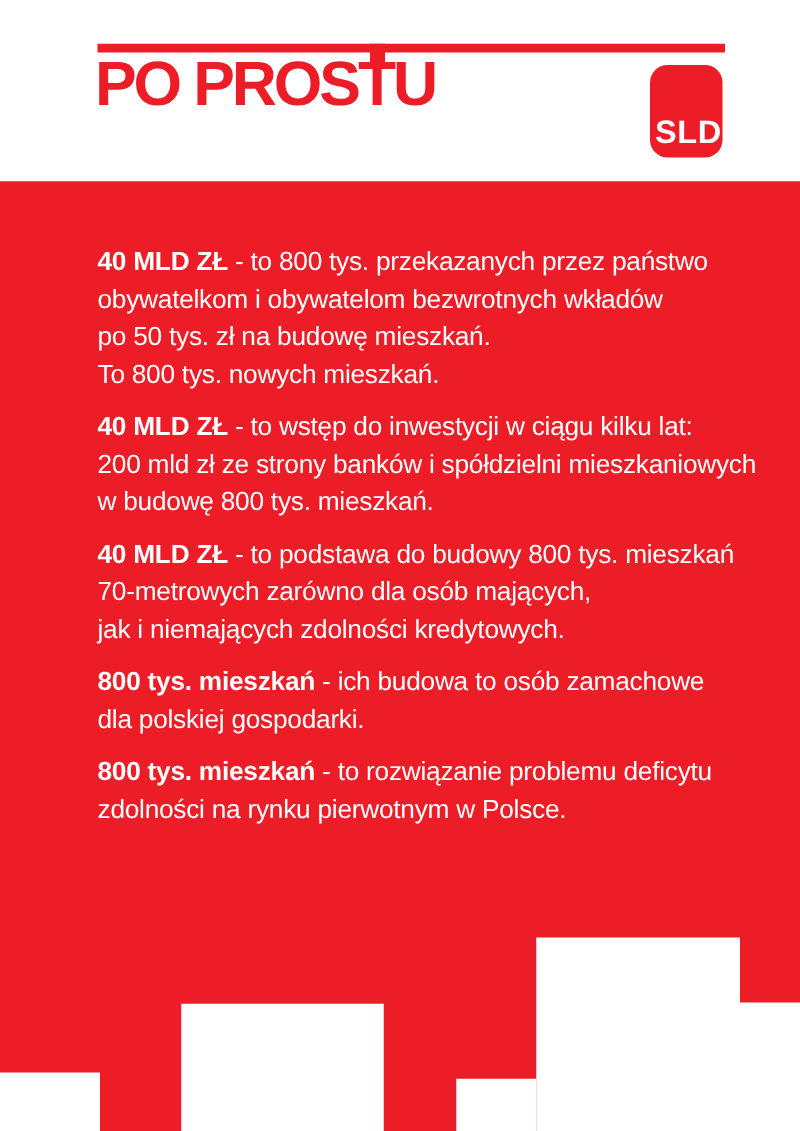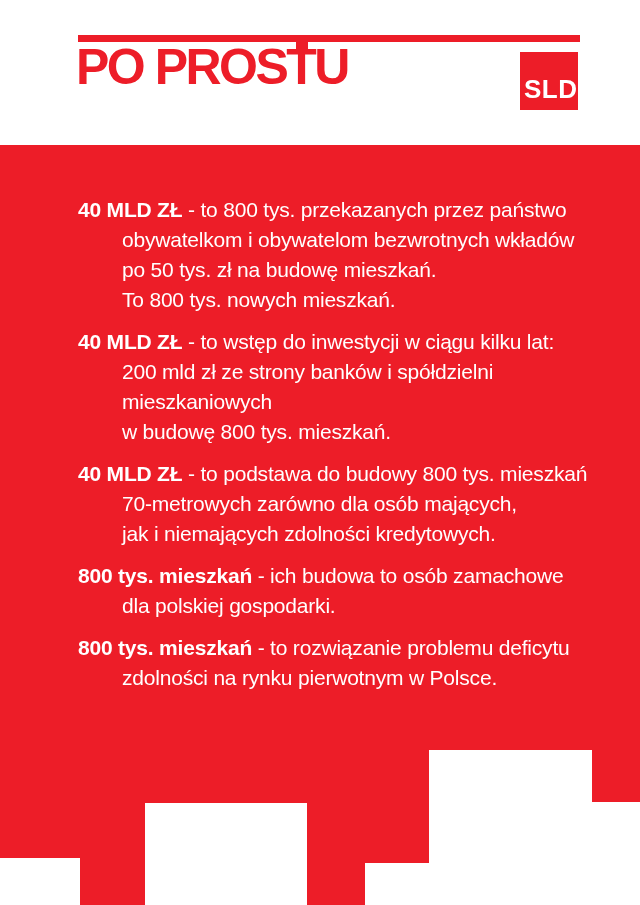--- a/index.html
+++ b/index.html
@@ -25,43 +25,44 @@
     position: absolute; left: 76px; top: 42px;
     font-size: 50px; font-weight: 700; letter-spacing: -2.5px; line-height: 1;
     color: var(--brand-red, #ED1D28); white-space: nowrap;
   }
   .subtitle {
     position: absolute; left: 78px; top: 80px;
     font-size: 45px; font-weight: 400; letter-spacing: -0.5px; line-height: 1;
     color: var(--brand-red, #ED1D28); white-space: nowrap;
   }
   .logo {
-    position: absolute; left: 520px; top: 52px; width: 58px; height: 58px;
+    position: absolute; left: 520px; top: 52px; width: 58px; height: 74px;
     background: var(--brand-red, #ED1D28);
+    border-radius: 14px;
   }
   .logo-text {
     position: absolute; left: 4px; bottom: 5px;
     font-size: 26px; font-weight: 700; color: #fff; letter-spacing: 0.5px;
   }
 
   
   .red-body {
     position: relative; width: 640px; height: 760px;
     background: var(--brand-red, #ED1D28);
   }
   .text-block {
     position: absolute; left: 78px; top: 50px; width: 548px;
     color: #fff;
   }
   .text-block p {
     font-size: 21px; line-height: 30px; letter-spacing: -0.2px;
     margin: 0 0 12px 0; font-weight: 400;
   }
   .text-block b { font-weight: 700; }
-  .ln { display: block; margin-left: 44px; }
+  .ln { display: block; }
 
   
   .cut { position: absolute; background: #fff; }
   .c1 { left: 0;     top: 713px; width: 80px;  height: 47px; }
   .c2 { left: 145px; top: 658px; width: 162px; height: 102px; }
   .c3 { left: 365px; top: 718px; width: 64px;  height: 42px; }
   .c4 { left: 429px; top: 605px; width: 163px; height: 155px; }
   .c5 { left: 592px; top: 657px; width: 48px;  height: 103px; }
 </style>
 </head>

